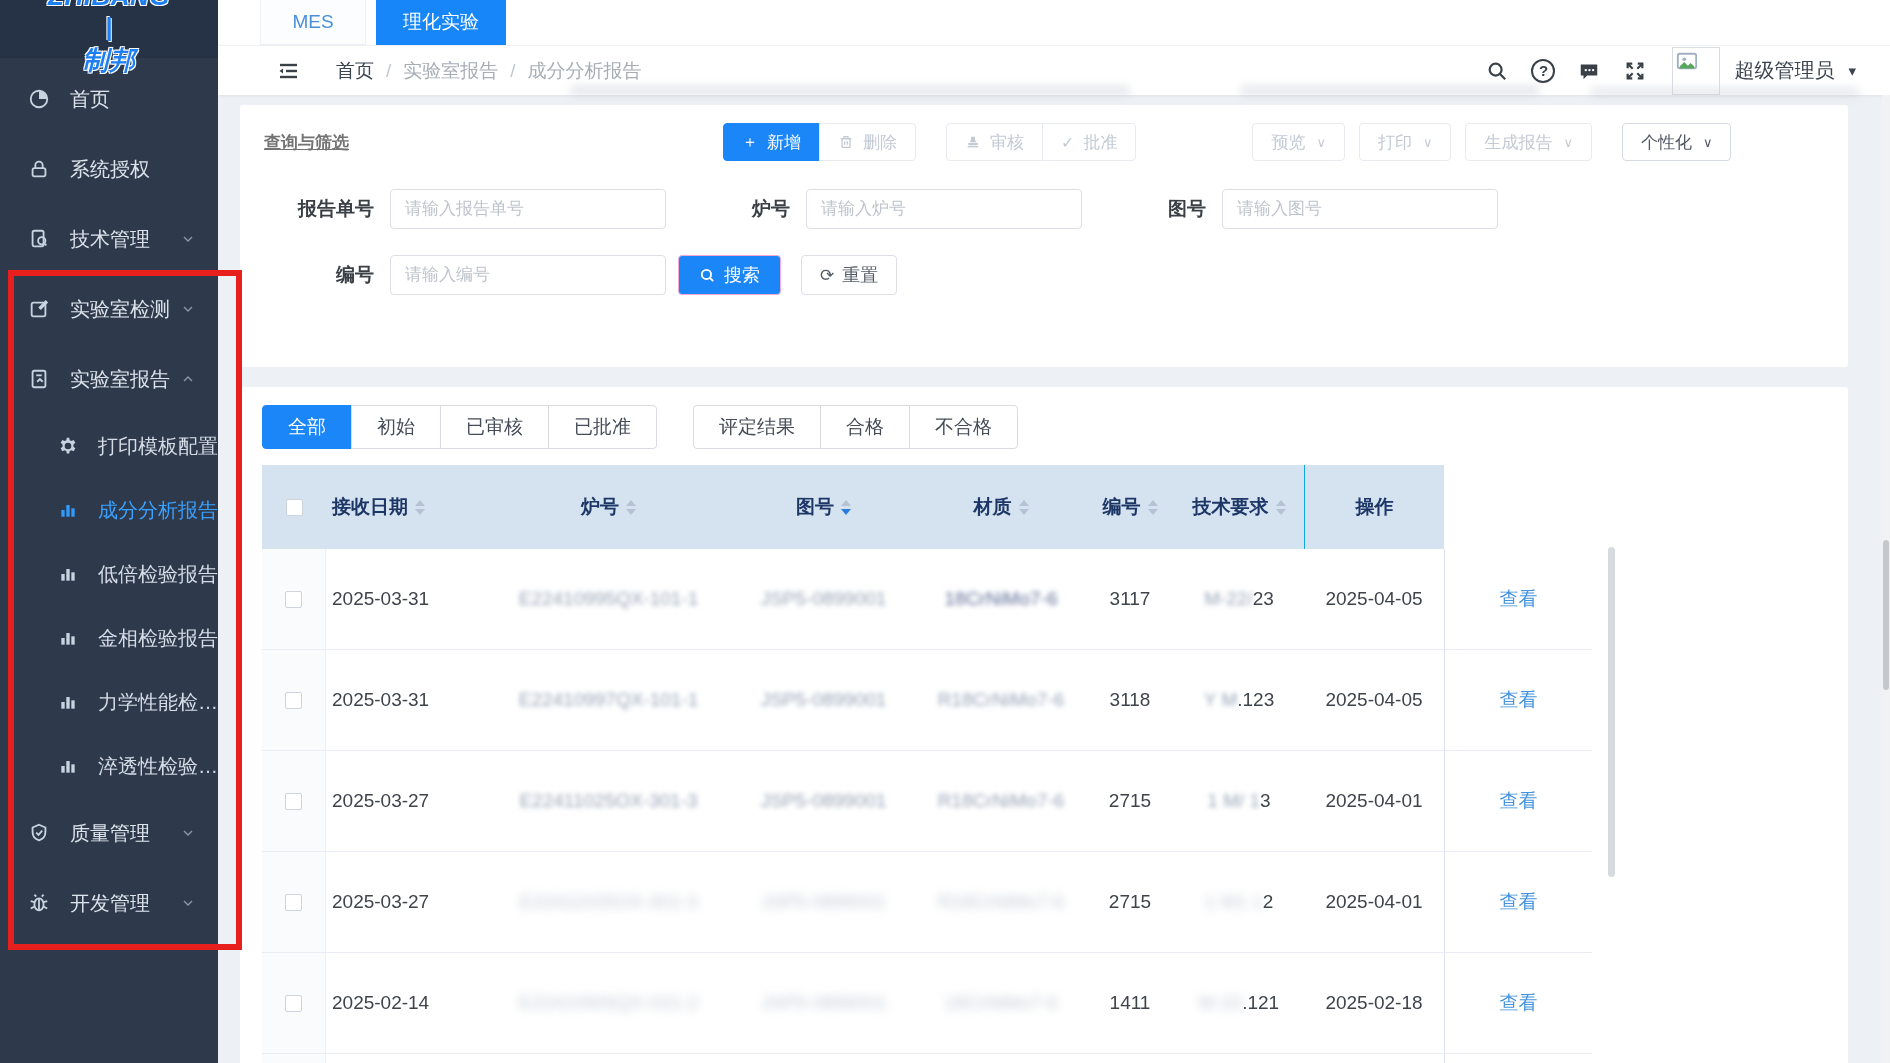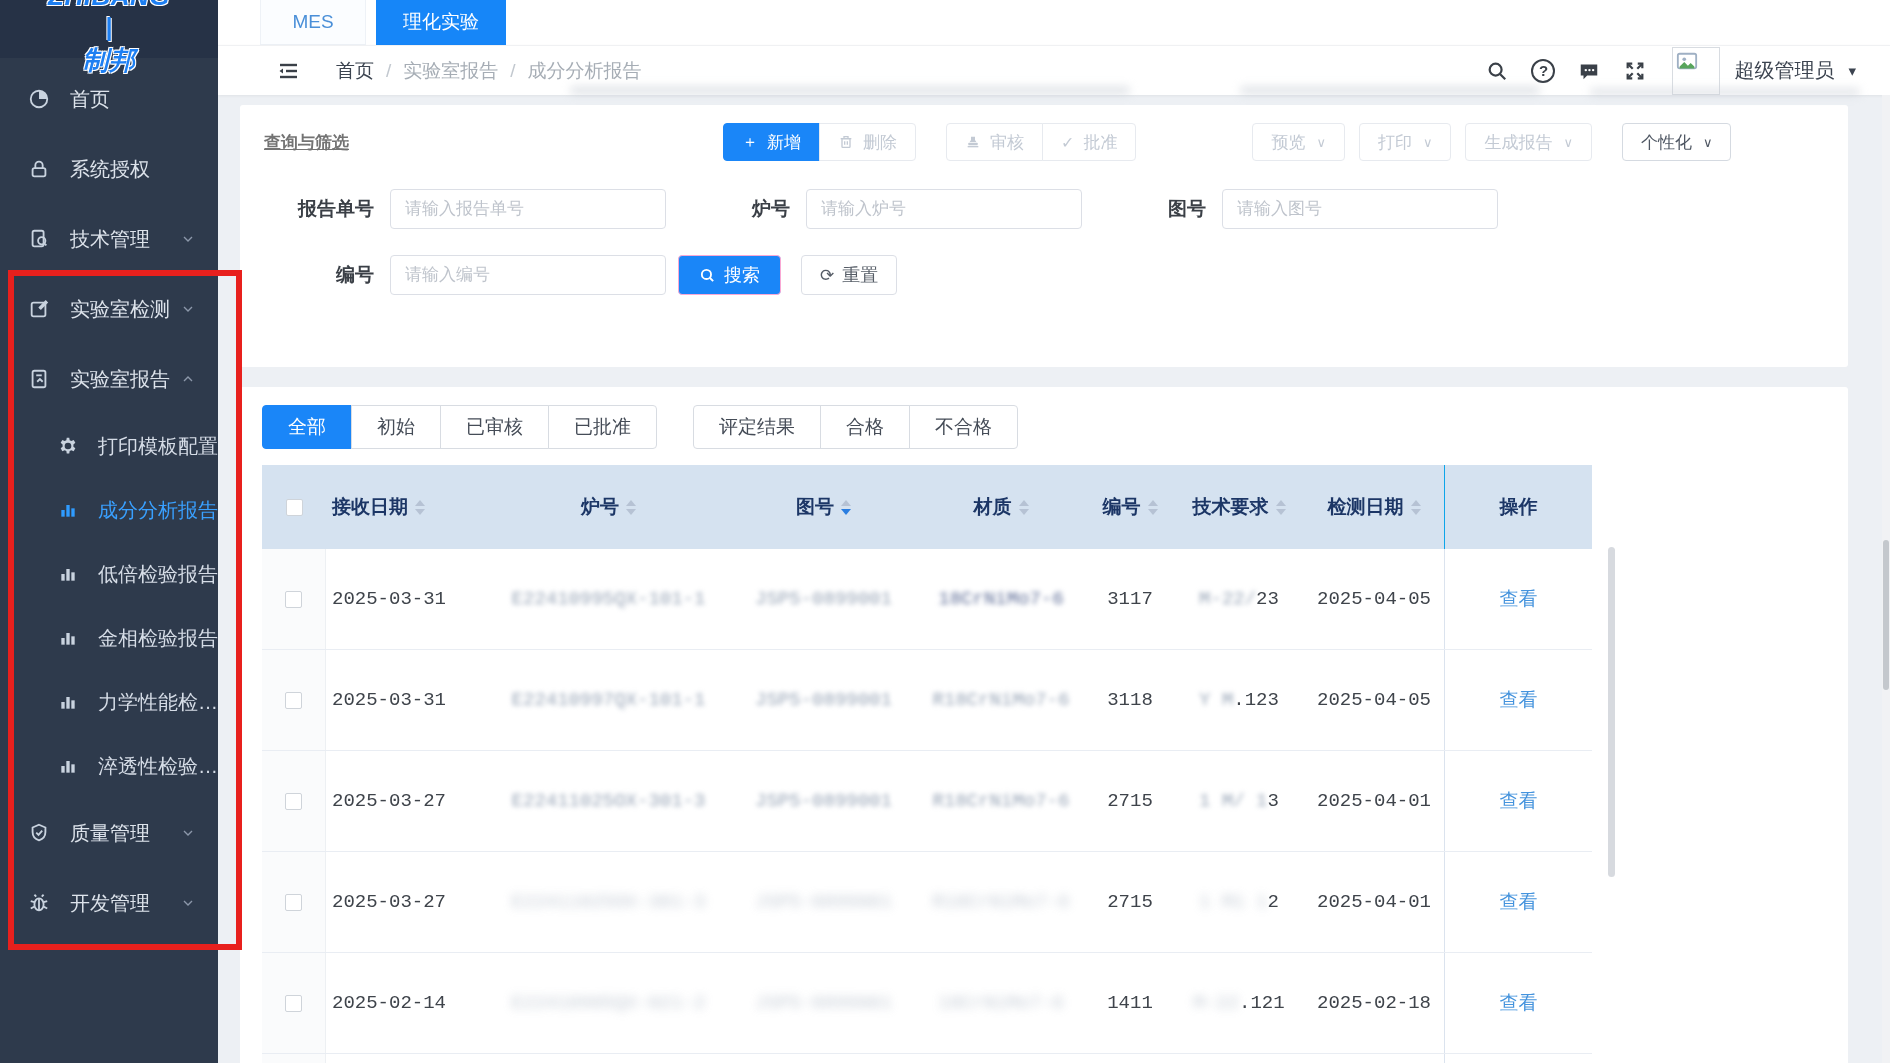--- a/index.html
+++ b/index.html
@@ -96,21 +96,21 @@
   .thead, .trow { display:grid; grid-template-columns:64px 160px 245px 185px 170px 88px 130px 140px 148px; }
   .th { background:#d5e2f0; height:84px; display:flex; align-items:center; justify-content:center; font-size:19px; font-weight:700; color:#1c3666; white-space:nowrap; }
   .th.left { justify-content:flex-start; padding-left:6px; }
   .th.op { border-left:1px solid #0ea5e9; }
   .sort { display:inline-flex; flex-direction:column; gap:3px; margin-left:7px; }
   .sort i { width:0; height:0; border-left:5px solid transparent; border-right:5px solid transparent; display:block; }
   .sort .up { border-bottom:6px solid #b6c2d4; }
   .sort .down { border-top:6px solid #b6c2d4; }
   .sort .down.on { border-top-color:#2a7de0; }
   .trow { border-bottom:1px solid #e9edf3; background:#fff; }
-  .td { height:100px; display:flex; align-items:center; justify-content:center; font-size:19px; color:#3f444b; white-space:nowrap; overflow:hidden;font-family:Liberation Mono, monospace; }
+  .td { height:100px; display:flex; align-items:center; justify-content:center; font-size:19px; color:#3f444b; white-space:nowrap; overflow:hidden; }
   .td.left { justify-content:flex-start; padding-left:6px; }
   .cbcell { background:#fafbfc; border-right:1px solid #edf0f3; }
   .cb { width:17px; height:17px; border:1px solid #cfd4da; border-radius:2px; background:#fff; display:inline-block; cursor:pointer; }
   .rd { color:#97a4b6; filter:blur(2.6px); }
   .rd.dk { color:#5d6c96; }
   .rd.hv { color:#aab4c2; filter:blur(4.6px); opacity:.7; }
   .opcell { border-left:1px solid #dbe3ee; }
   .view { color:#4493dd; font-size:19px; cursor:pointer; text-decoration:none; }
   .trow.partial { border-bottom:none; }
   .trow.partial .td { height:16px; }
@@ -520,27 +520,20 @@
                 <i class="down"></i>
               </span>
           </div>
           <div class="th">
             <span>技术要求</span>
             <span class="sort">
                 <i class="up"></i>
                 <i class="down"></i>
               </span>
           </div>
-          <div class="th">
-            <span>检测日期</span>
-            <span class="sort">
-                <i class="up"></i>
-                <i class="down"></i>
-              </span>
-          </div>
           <div class="th op">
             <span>操作</span>
           </div>
         </div>
 
         <div class="trow">
           <div class="td cbcell">
               <span class="cb"></span>
             </div>
           <div class="td left">2025-03-31</div>

